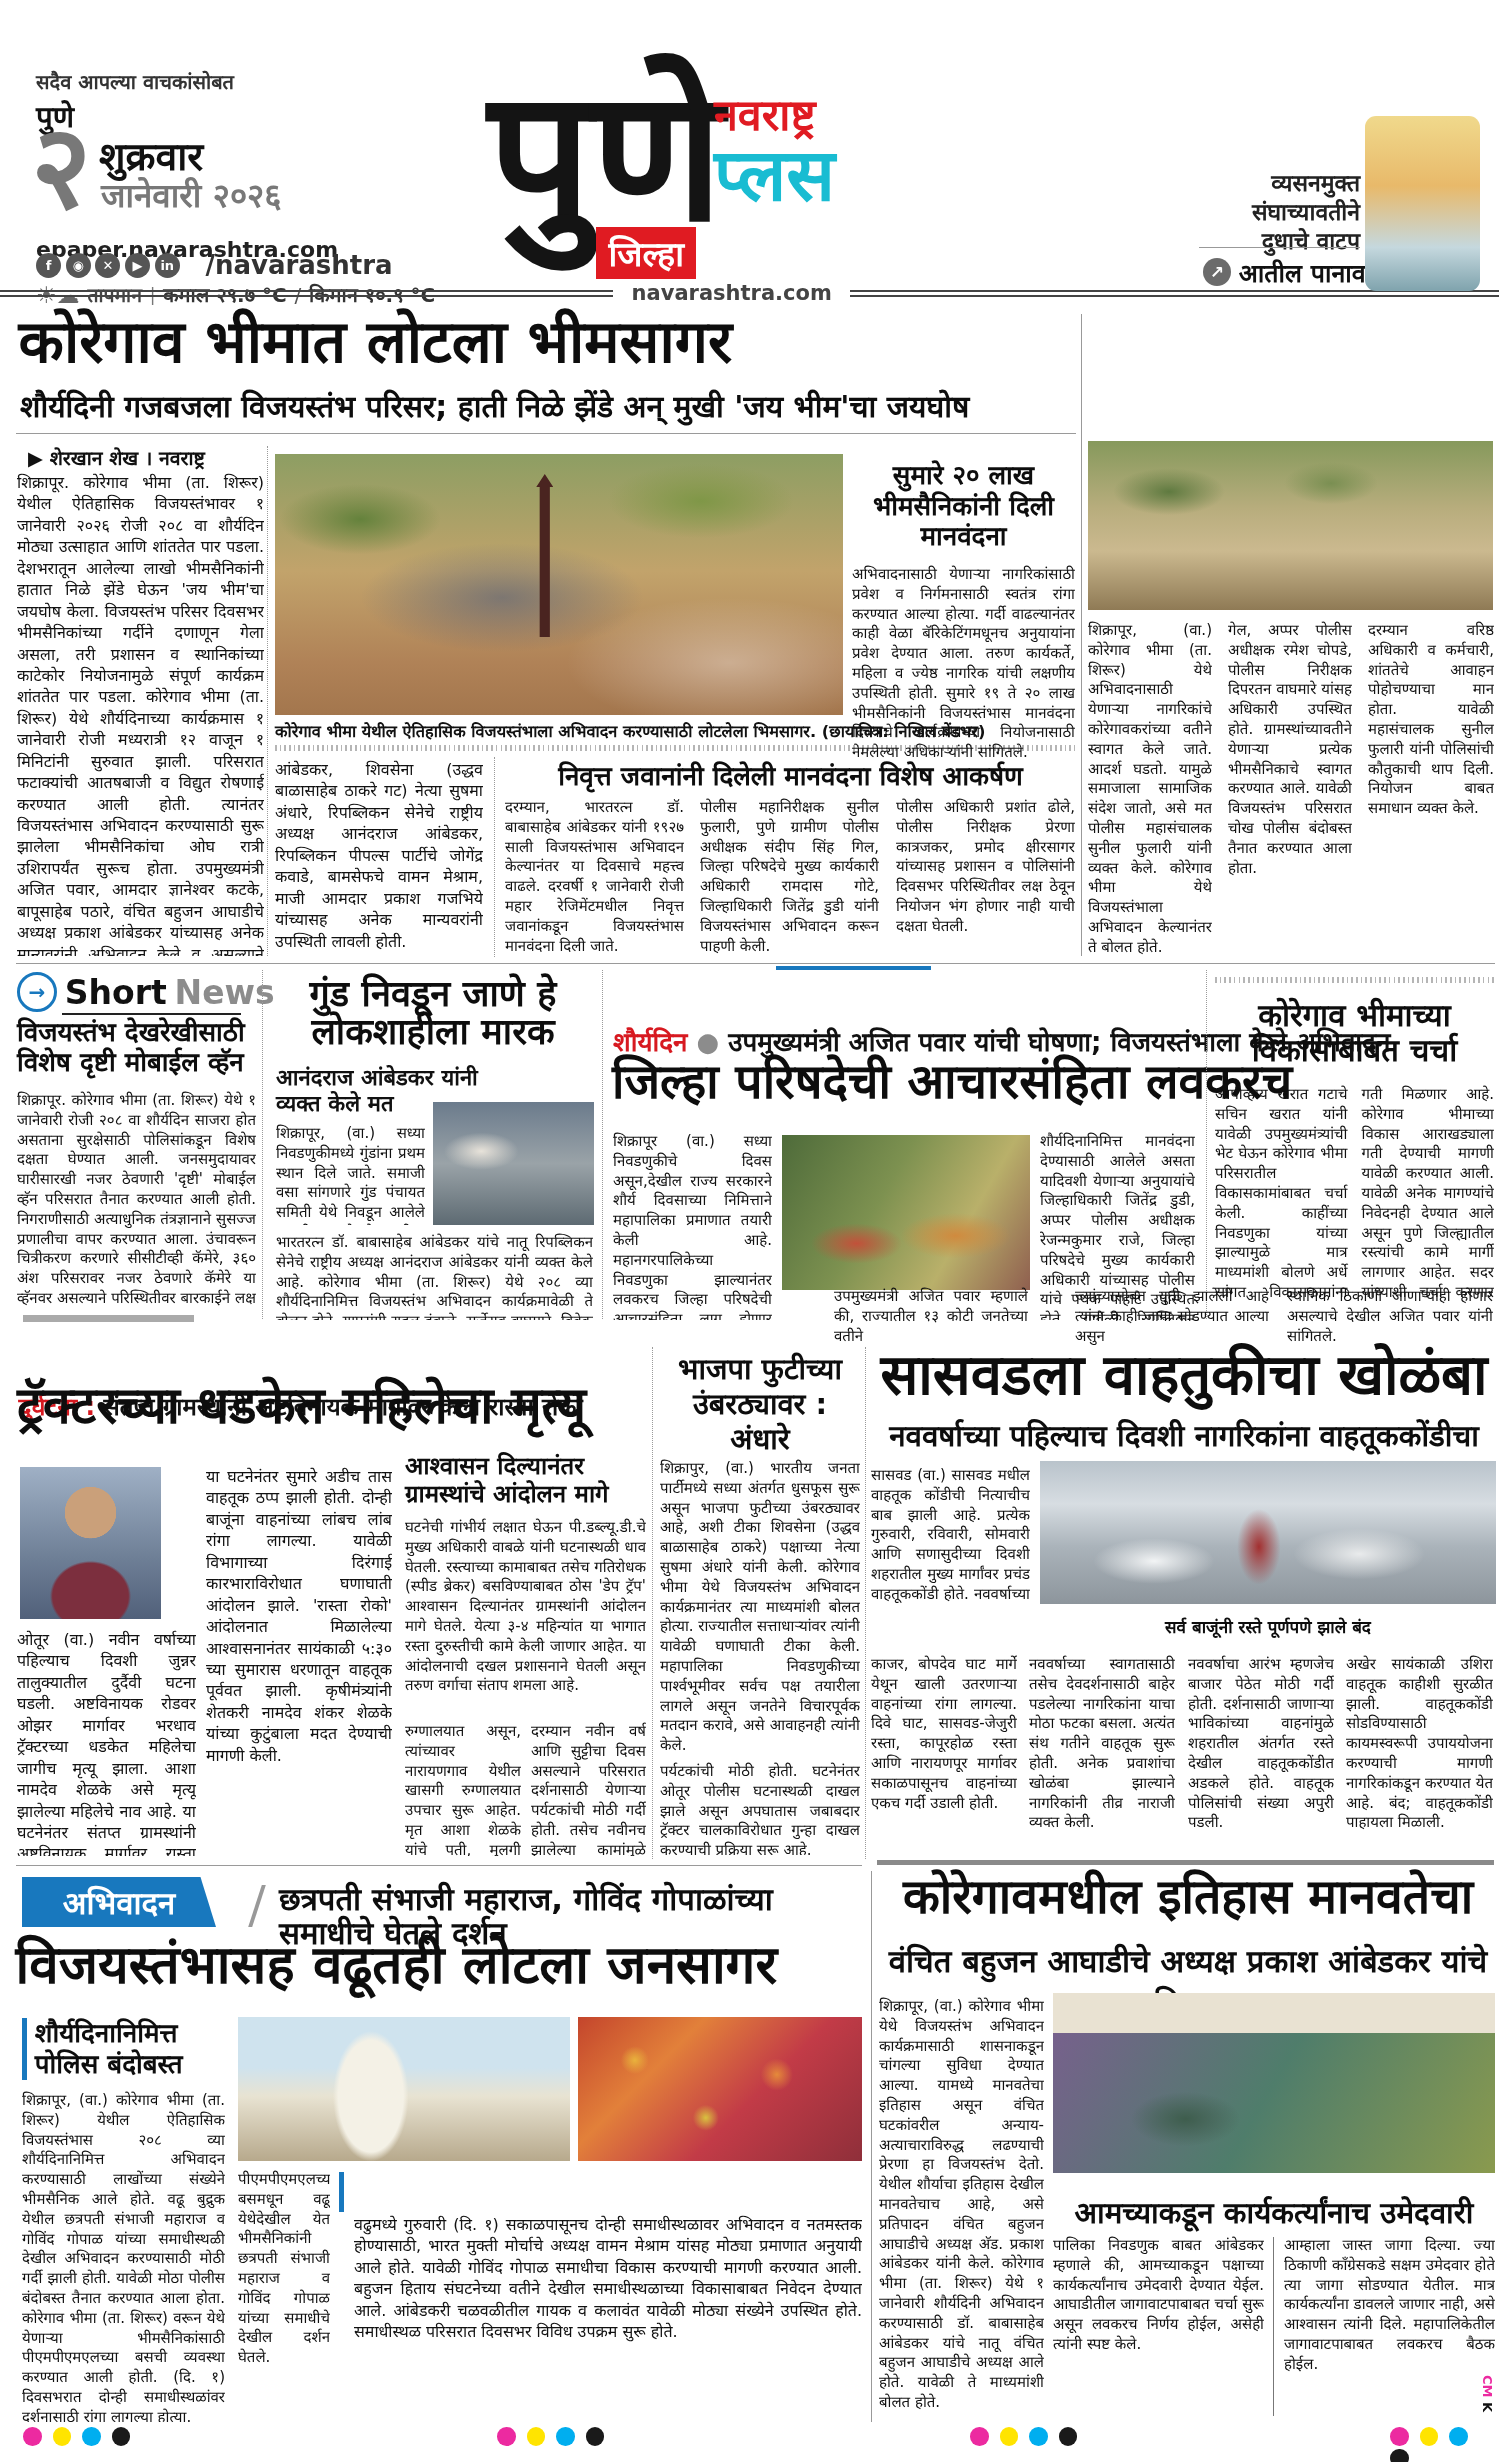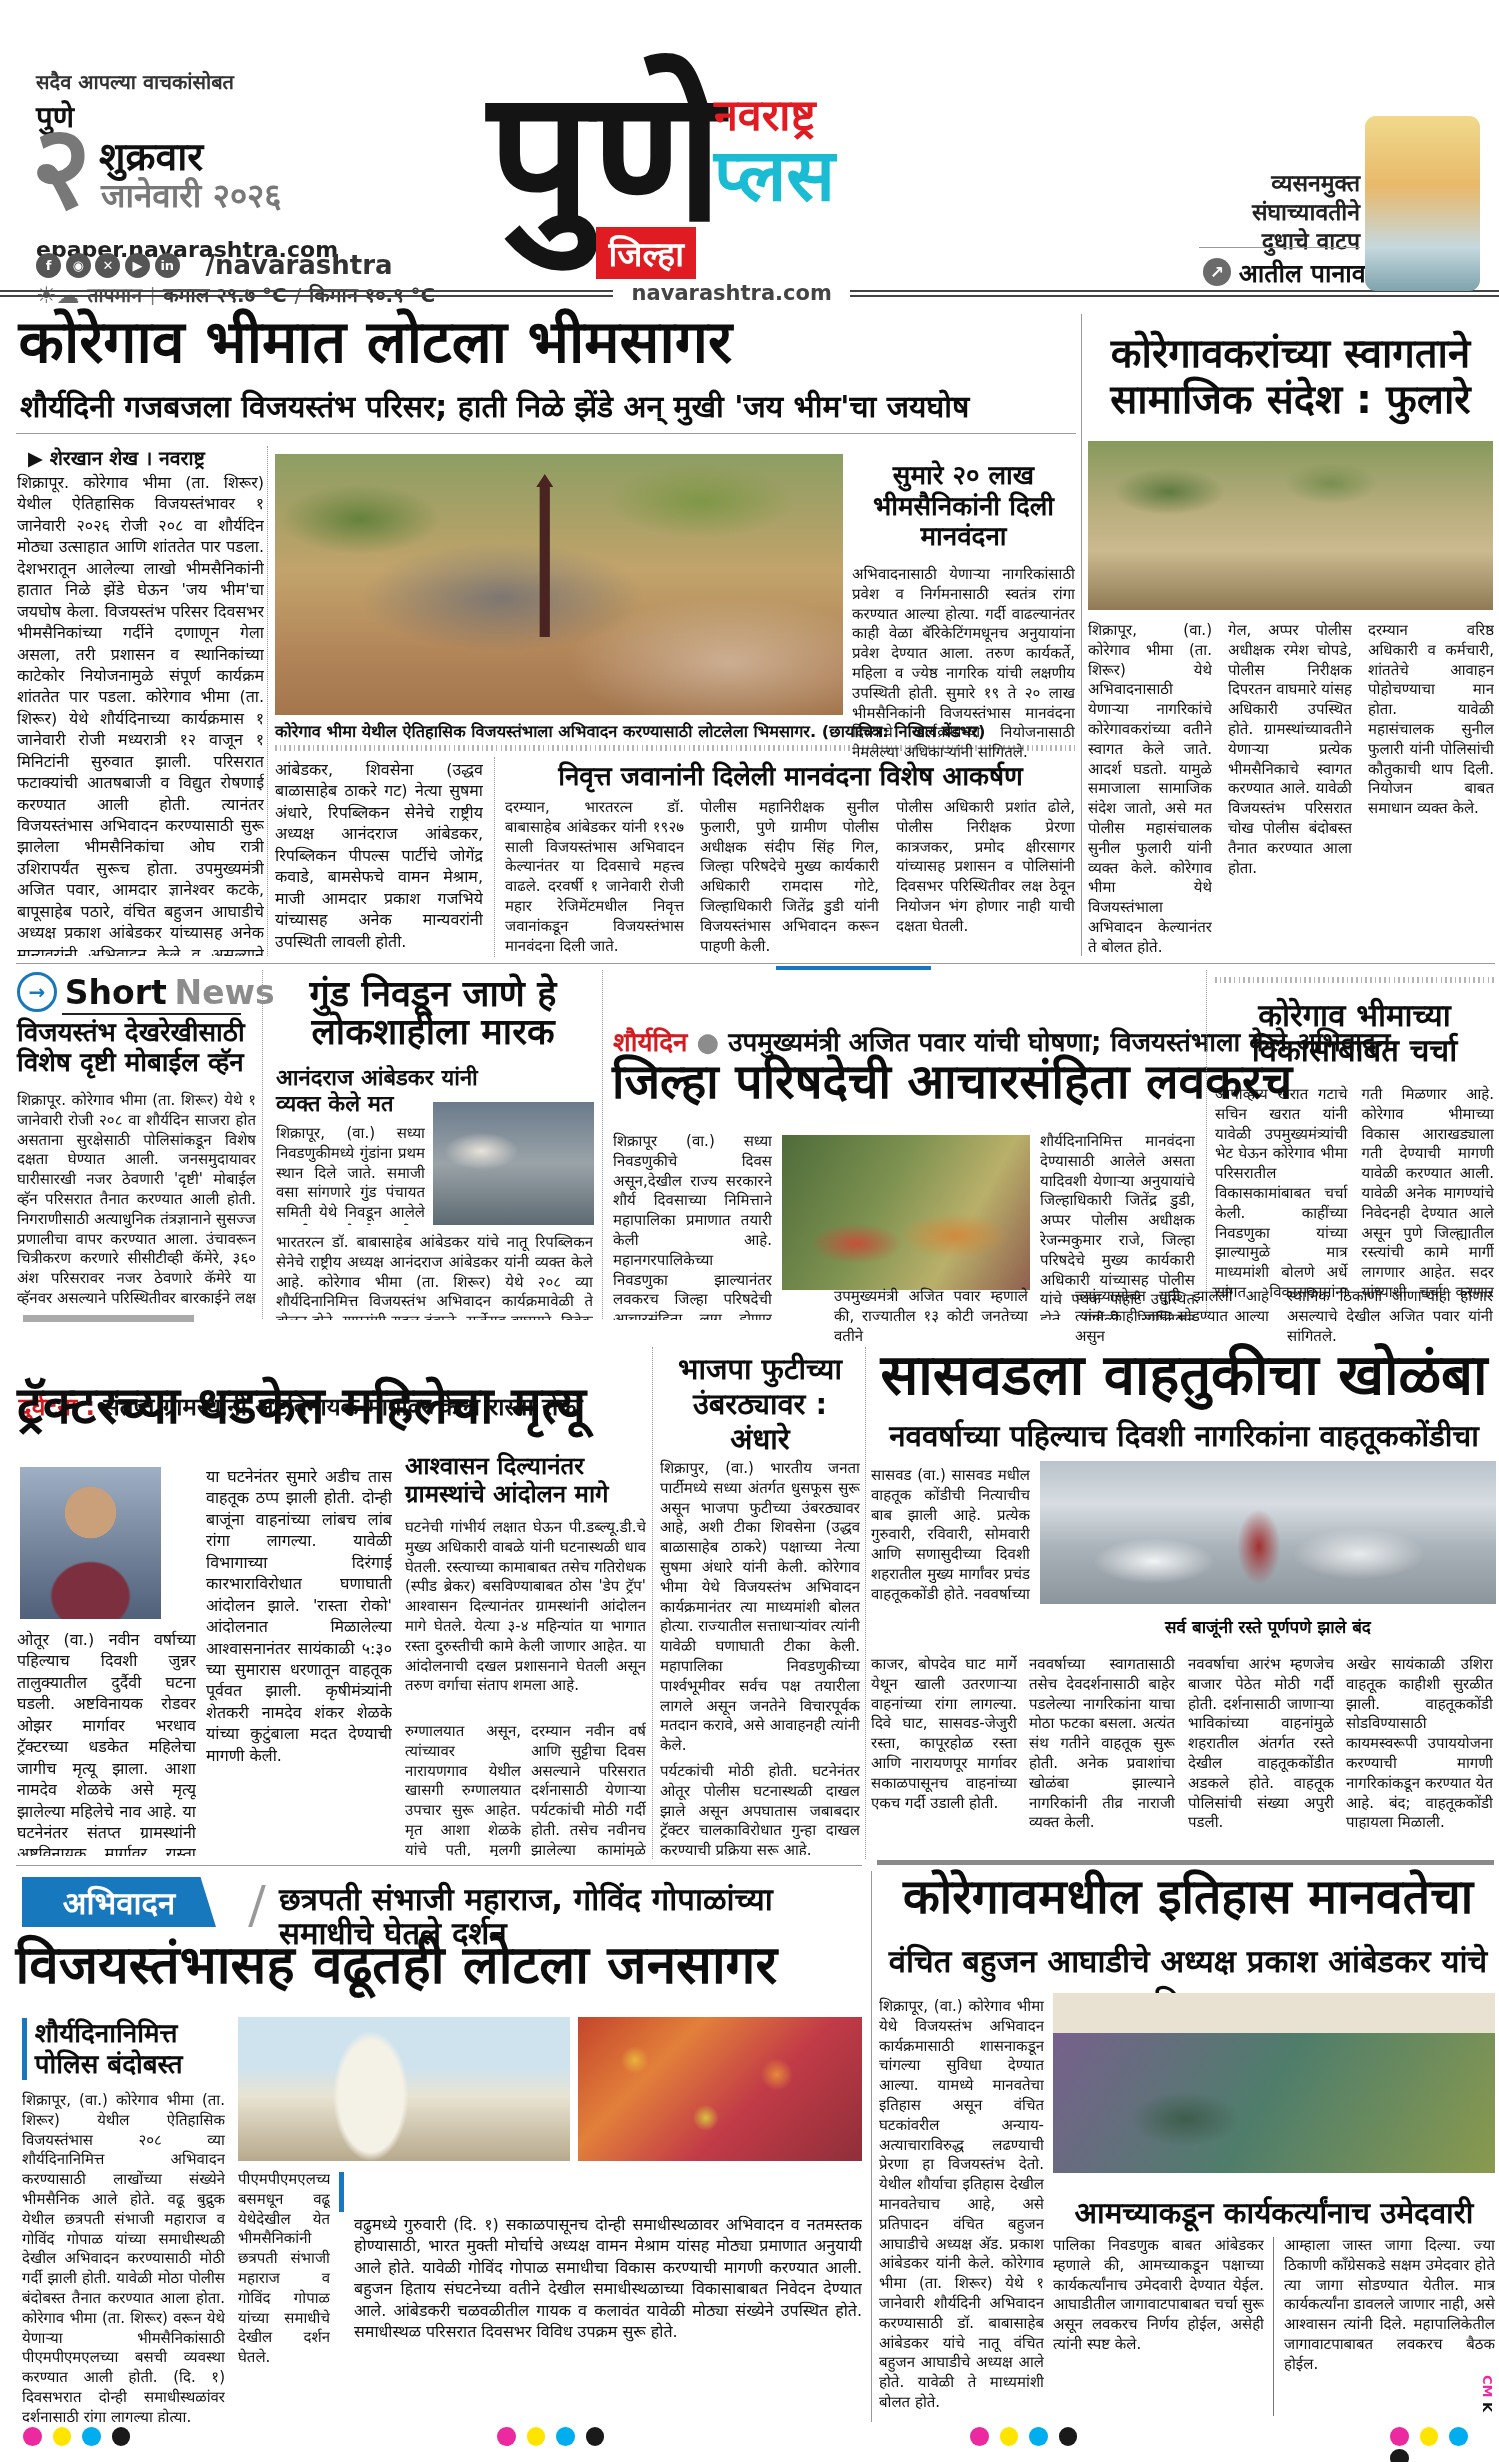--- a/index.html
+++ b/index.html
@@ -132,21 +132,20 @@
   <div class="abs btb just" style="left:852px;top:565px;width:223px;height:388px;">अभिवादनासाठी येणाऱ्या नागरिकांसाठी प्रवेश व निर्गमनासाठी स्वतंत्र रांगा करण्यात आल्या होत्या. गर्दी वाढल्यानंतर काही वेळा बॅरिकेटिंगमधूनच अनुयायांना प्रवेश देण्यात आला. तरुण कार्यकर्ते, महिला व ज्येष्ठ नागरिक यांची लक्षणीय उपस्थिती होती. सुमारे १९ ते २० लाख भीमसैनिकांनी विजयस्तंभास मानवंदना दिल्याचे कार्यक्रमाच्या नियोजनासाठी नेमलेल्या अधिकाऱ्यांनी सांगितले.</div>
 
   <div class="abs bt just" style="left:275px;top:759px;width:208px;height:197px;">आंबेडकर, शिवसेना (उद्धव बाळासाहेब ठाकरे गट) नेत्या सुषमा अंधारे, रिपब्लिकन सेनेचे राष्ट्रीय अध्यक्ष आनंदराज आंबेडकर, रिपब्लिकन पीपल्स पार्टीचे जोगेंद्र कवाडे, बामसेफचे वामन मेश्राम, माजी आमदार प्रकाश गजभिये यांच्यासह अनेक मान्यवरांनी उपस्थिती लावली होती.</div>
   <div class="abs dotv" style="left:494px;top:757px;height:200px;"></div>
   <div class="abs hl ctr" style="left:505px;top:757px;width:571px;font-size:26px;">निवृत्त जवानांनी दिलेली मानवंदना विशेष आकर्षण</div>
   <div class="abs btb just" style="left:505px;top:798px;width:179px;height:158px;">दरम्यान, भारतरत्न डॉ. बाबासाहेब आंबेडकर यांनी १९२७ साली विजयस्तंभास अभिवादन केल्यानंतर या दिवसाचे महत्त्व वाढले. दरवर्षी १ जानेवारी रोजी महार रेजिमेंटमधील निवृत्त जवानांकडून विजयस्तंभास मानवंदना दिली जाते.</div>
   <div class="abs btb just" style="left:700px;top:798px;width:179px;height:158px;">पोलीस महानिरीक्षक सुनील फुलारी, पुणे ग्रामीण पोलीस अधीक्षक संदीप सिंह गिल, जिल्हा परिषदेचे मुख्य कार्यकारी अधिकारी रामदास गोटे, जिल्हाधिकारी जितेंद्र डुडी यांनी विजयस्तंभास अभिवादन करून पाहणी केली.</div>
   <div class="abs btb just" style="left:896px;top:798px;width:179px;height:158px;">पोलीस अधिकारी प्रशांत ढोले, पोलीस निरीक्षक प्रेरणा कात्रजकर, प्रमोद क्षीरसागर यांच्यासह प्रशासन व पोलिसांनी दिवसभर परिस्थितीवर लक्ष ठेवून नियोजन भंग होणार नाही याची दक्षता घेतली.</div>
 
   <div class="abs grayrule" style="left:1081px;top:314px;width:0.8px;height:642px;background:#999;"></div>
-  <div class="abs hl ctr" style="left:1088px;top:330px;width:405px;font-size:40px;line-height:1.15;">कोरेगावकरांच्या स्वागताने सामाजिक संदेश : फुलारे</div>
   <div class="ph ph-crowd" style="left:1088px;top:441px;width:405px;height:169px;"></div>
   <div class="abs btb just" style="left:1088px;top:621px;width:124px;height:335px;">शिक्रापूर, (वा.) कोरेगाव भीमा (ता. शिरूर) येथे अभिवादनासाठी येणाऱ्या नागरिकांचे कोरेगावकरांच्या वतीने स्वागत केले जाते. आदर्श घडतो. यामुळे समाजाला सामाजिक संदेश जातो, असे मत पोलीस महासंचालक सुनील फुलारी यांनी व्यक्त केले. कोरेगाव भीमा येथे विजयस्तंभाला अभिवादन केल्यानंतर ते बोलत होते.</div>
   <div class="abs btb just" style="left:1228px;top:621px;width:124px;height:335px;">गेल, अप्पर पोलीस अधीक्षक रमेश चोपडे, पोलीस निरीक्षक दिपरतन वाघमारे यांसह अधिकारी उपस्थित होते. ग्रामस्थांच्यावतीने येणाऱ्या प्रत्येक भीमसैनिकाचे स्वागत करण्यात आले. यावेळी विजयस्तंभ परिसरात चोख पोलीस बंदोबस्त तैनात करण्यात आला होता.</div>
   <div class="abs btb just" style="left:1368px;top:621px;width:126px;height:335px;">दरम्यान वरिष्ठ अधिकारी व कर्मचारी, शांततेचे आवाहन पोहोचण्याचा मान होता. यावेळी महासंचालक सुनील फुलारी यांनी पोलिसांची कौतुकाची थाप दिली. नियोजन बाबत समाधान व्यक्त केले.</div>
 
   <div class="abs grayrule" style="left:15.5px;top:963px;width:1479px;"></div>
 
   <div class="abs" style="left:17px;top:972px;display:flex;align-items:center;gap:7.8px;">
     <span style="display:inline-flex;width:34px;height:34px;border-radius:50%;border:3.9px solid #1878be;color:#1878be;align-items:center;justify-content:center;font-size:20px;font-weight:900;">→</span>
     <span style="font-size:33px;font-weight:900;">Short</span>

